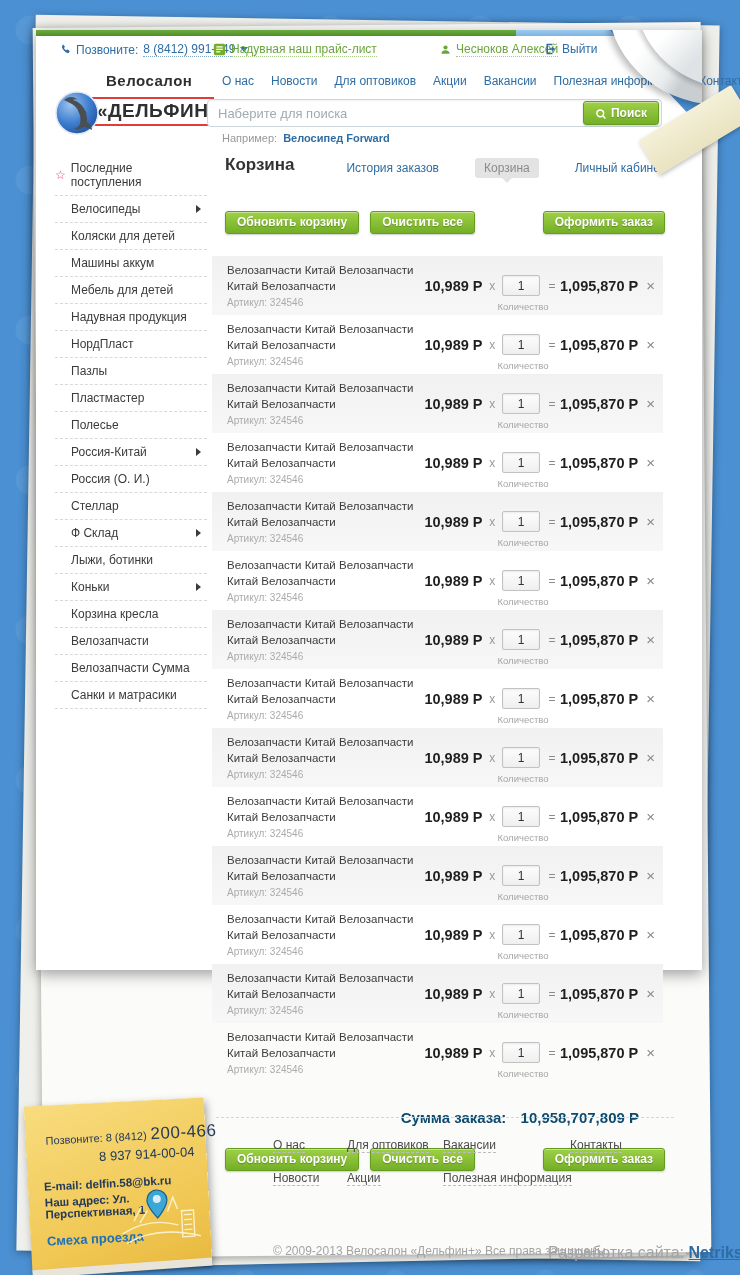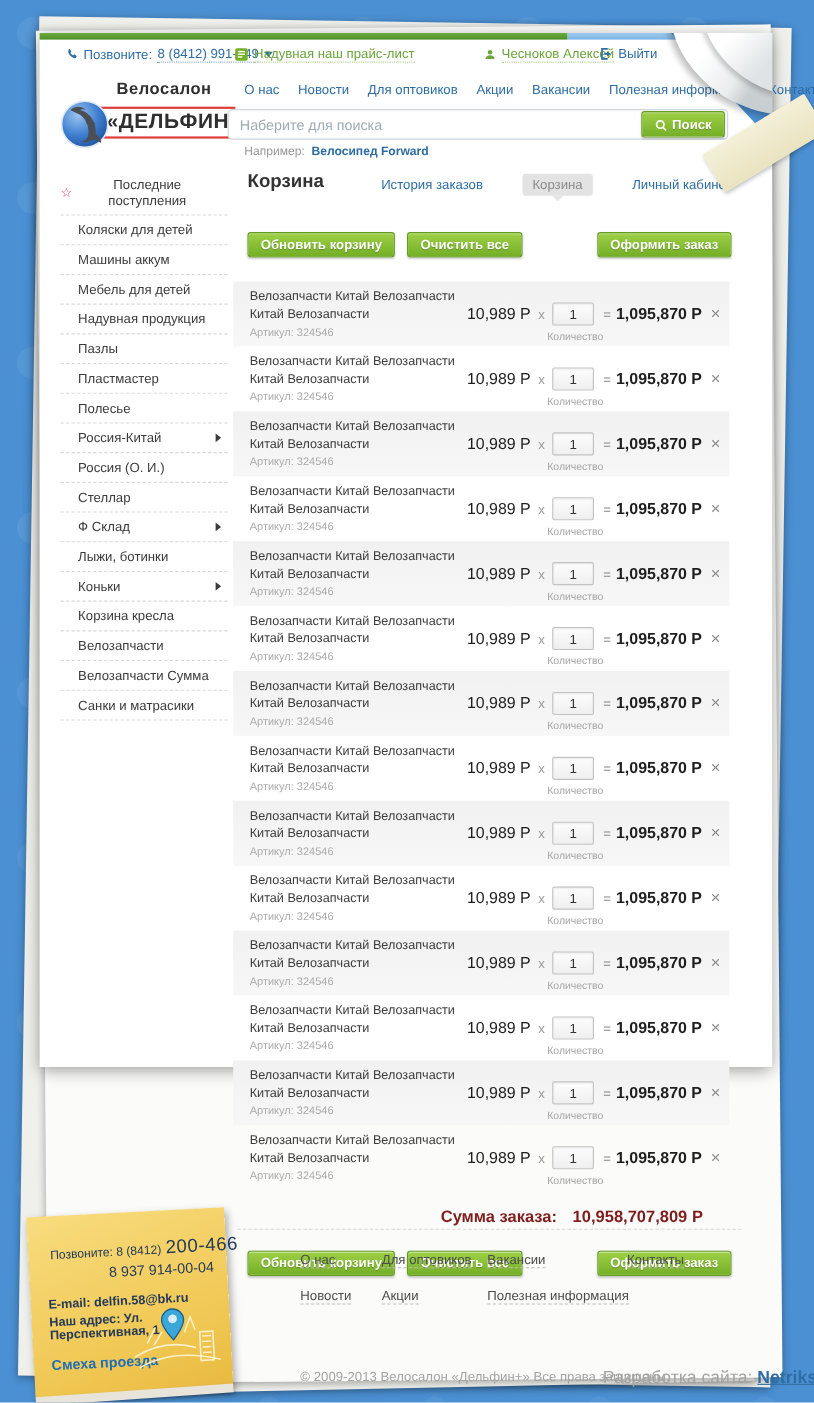--- a/index.html
+++ b/index.html
@@ -86,21 +86,21 @@
     box-shadow:inset 0 1px 0 rgba(255,255,255,.4),0 1px 2px rgba(0,0,0,.2);}
   .search-btn{margin-right:2px;height:24px;}
   .example{position:absolute;left:186px;top:102px;font-size:11px;color:#999;}
   .example a{color:#2e6da4;font-weight:bold;text-decoration:none;cursor:pointer;margin-left:6px;}
 
   
   .sidebar{position:absolute;left:19px;top:125px;width:152px;font-size:12px;color:#3b3b3b;}
   .side-item{position:relative;padding:6px 10px 6px 0;border-bottom:1px dashed #d9d9d9;cursor:pointer;display:flex;align-items:center;}
   .side-item .star{color:#e0447c;margin-right:5px;font-size:12px;}
   .side-item .lab{padding-left:16px;}
-  .side-item.has-star .lab{padding-left:0;text-align:center;}
+  .side-item.has-star .lab{padding-left:0;}
   .side-item .arr{position:absolute;right:2px;top:50%;margin-top:-4px;width:0;height:0;
     border:4px solid transparent;border-left:5px solid #3b3b3b;}
 
   
   .main{position:absolute;left:189px;top:125px;width:440px;}
   .main-head{display:flex;align-items:flex-start;}
   .page-title{font-size:17px;font-weight:bold;color:#333;}
   .tabs{margin-left:auto;display:flex;align-items:center;gap:36px;font-size:12px;padding-top:3px;}
   .tab-link{color:#2e6da4;cursor:pointer;white-space:nowrap;}
   .tab-active{position:relative;background:#e3e3e3;color:#8b8b8b;padding:3px 9px;border-radius:3px;cursor:default;}
@@ -110,32 +110,32 @@
   .actions{display:flex;margin-top:33px;}
   .actions .b2{margin-left:11px;}
   .actions .b3{margin-left:auto;}
 
   .cart-list{margin:22px 0 0 -13px;width:451px;}
   .crow{display:flex;align-items:center;padding:7px 0 7px 15px;min-height:52px;}
   .crow.odd{background:linear-gradient(#f1f1f1,#f7f7f7);}
   .cname-wrap{width:222px;padding-right:6px;}
   .cname{font-size:11.5px;color:#3c3c3c;line-height:1.35;}
   .csku{font-size:10px;color:#ababab;margin-top:3px;}
-  .cprice{width:64px;text-align:right;font-size:14.5px;font-weight:normal;color:#1e1e1e;white-space:nowrap;}
+  .cprice{width:64px;text-align:right;font-size:14.5px;font-weight:bold;color:#1e1e1e;white-space:nowrap;}
   .cmult{width:22px;text-align:center;color:#9a9a9a;font-size:12px;}
   .cqty{width:42px;text-align:center;position:relative;}
   .cqty input{width:38px;height:21px;text-align:center;font-family:"Liberation Sans",sans-serif;
     font-size:12px;color:#333;border:1px solid #c2c2c2;border-radius:2px;
     background:linear-gradient(#fdfdfd,#efefef);box-shadow:inset 0 1px 2px rgba(0,0,0,.08);}
   .cqty .qlab{position:absolute;left:-14px;top:26px;width:70px;font-size:9.5px;color:#a5a5a5;}
   .ceq{width:18px;text-align:center;color:#8a8a8a;font-size:12px;margin-left:4px;}
   .ctotal{width:86px;text-align:right;font-size:14.5px;font-weight:bold;color:#1e1e1e;white-space:nowrap;}
   .cdel{width:28px;text-align:center;color:#8a8a8a;font-size:15px;cursor:pointer;}
 
-  .sumrow{margin-top:16px;text-align:right;padding-right:26px;font-size:15px;font-weight:bold;color:#7f1d1d;}
+  .sumrow{margin-top:27px;text-align:right;padding-right:26px;font-size:15px;font-weight:bold;color:#0c4a6e;}
   .sumrow .v{margin-left:10px;}
   .actions2{display:flex;margin-top:22px;}
   .actions2 .b2{margin-left:11px;}
   .actions2 .b3{margin-left:auto;}
 
   
   .footer{position:absolute;left:180px;top:1087px;width:458px;border-top:1px dashed #d6d6d6;}
   .fcols{position:relative;height:78px;}
   .fcol{position:absolute;top:20px;display:flex;flex-direction:column;gap:18px;font-size:12px;}
   .fcol span{color:#4c4c4c;border-bottom:1px dashed #bdbdbd;cursor:pointer;white-space:nowrap;align-self:flex-start;}
@@ -247,30 +247,37 @@
   <div class="example">
     <span>Например:</span><a>Велосипед Forward</a>
   </div>
 
   <div class="sidebar" id="sidebar">
       <div class="side-item has-star">
         <span class="star">☆</span>
         <span class="lab">Последние поступления</span>
       </div>
       <div class="side-item">
+        <span class="lab">Велосипеды</span>
+        <span class="arr"></span>
+      </div>
+      <div class="side-item">
         <span class="lab">Коляски для детей</span>
       </div>
       <div class="side-item">
         <span class="lab">Машины аккум</span>
       </div>
       <div class="side-item">
         <span class="lab">Мебель для детей</span>
       </div>
       <div class="side-item">
         <span class="lab">Надувная продукция</span>
+      </div>
+      <div class="side-item">
+        <span class="lab">НордПласт</span>
       </div>
       <div class="side-item">
         <span class="lab">Пазлы</span>
       </div>
       <div class="side-item">
         <span class="lab">Пластмастер</span>
       </div>
       <div class="side-item">
         <span class="lab">Полесье</span>
       </div>

